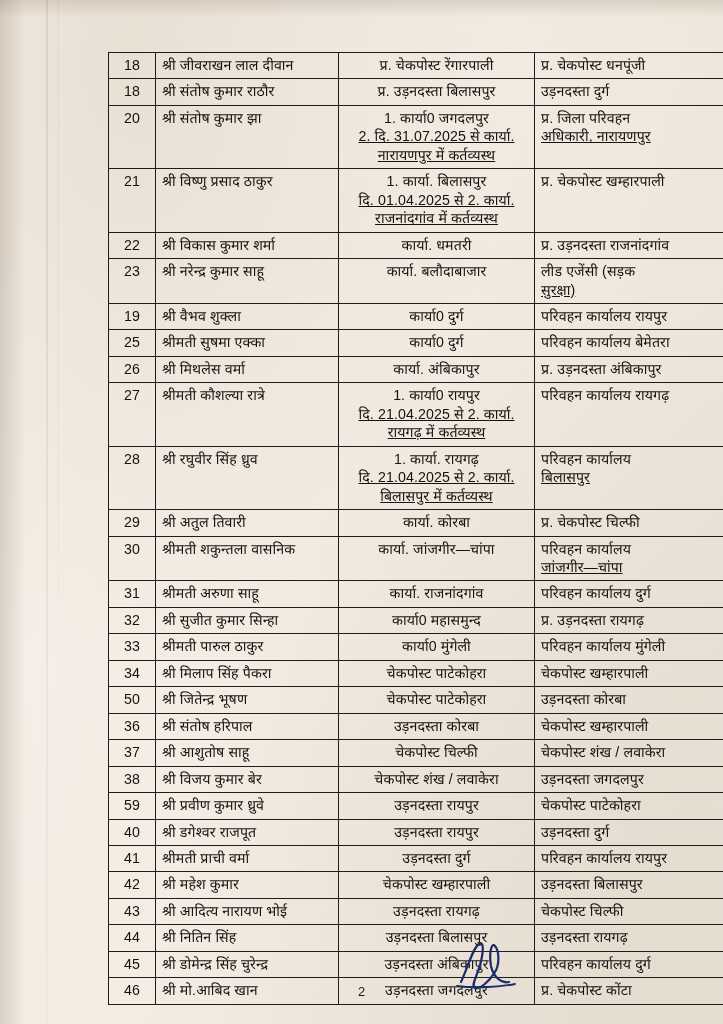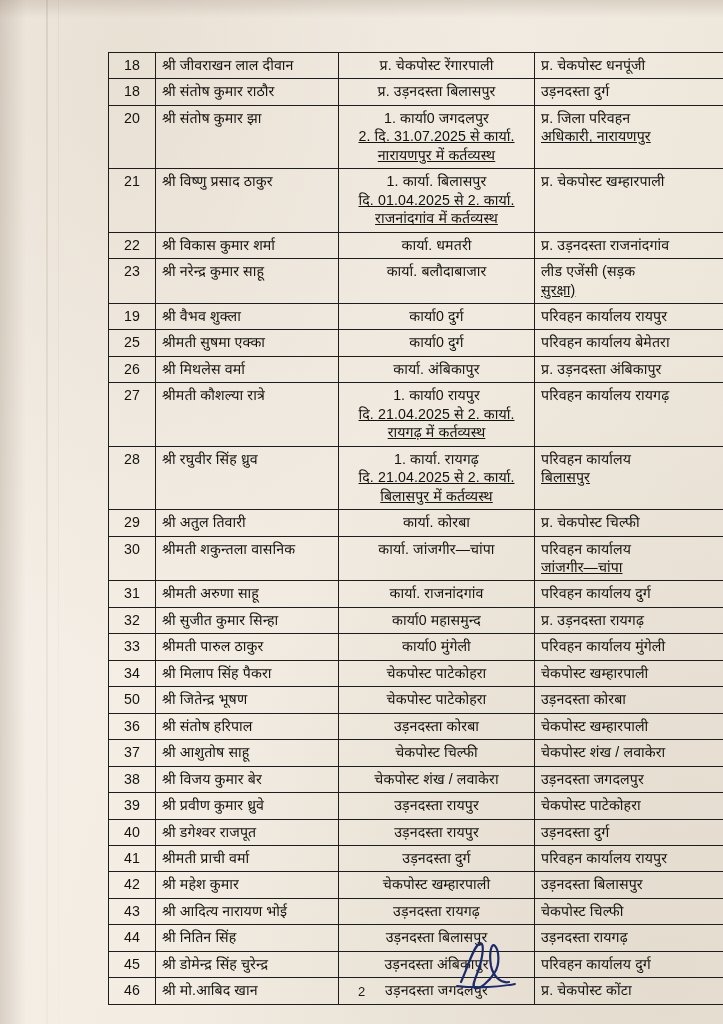--- a/index.html
+++ b/index.html
@@ -330,21 +330,21 @@
           <td class="col-sno">38</td>
           <td class="col-name">श्री विजय कुमार बेर</td>
           <td class="col-from">
             <span class="line">चेकपोस्ट शंख / लवाकेरा</span>
           </td>
           <td class="col-to">
             <span class="line">उड़नदस्ता जगदलपुर</span>
           </td>
         </tr>
         <tr>
-          <td class="col-sno">39</td>
+          <td class="col-sno">59</td>
           <td class="col-name">श्री प्रवीण कुमार ध्रुवे</td>
           <td class="col-from">
             <span class="line">उड़नदस्ता रायपुर</span>
           </td>
           <td class="col-to">
             <span class="line">चेकपोस्ट पाटेकोहरा</span>
           </td>
         </tr>
         <tr>
           <td class="col-sno">40</td>

